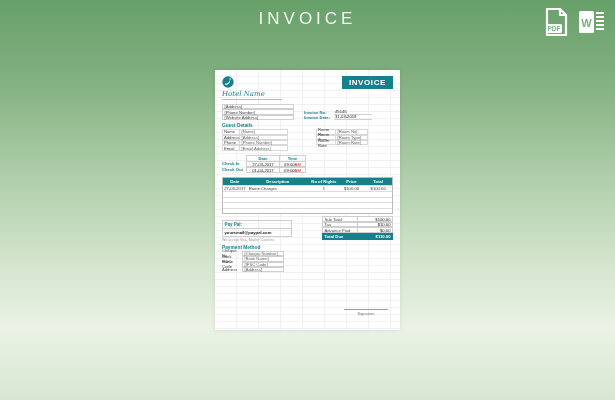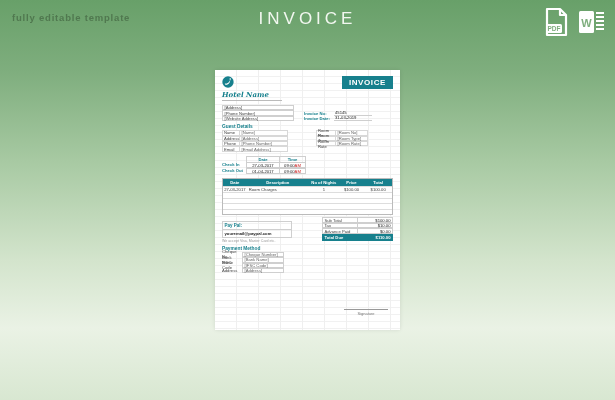--- a/index.html
+++ b/index.html
@@ -31,21 +31,21 @@
     padding:6px 7px;
     font-size:4.2px; color:#444;
   }
   .teal { color:#17808d; }
   .red { color:#cc2222; }
 
   .sheet-head { display:flex; justify-content:space-between; align-items:flex-start; height:13px; }
   .logo-circle { width:12px; height:12px; }
   .inv-banner { background:#17808d; color:#fff; font-weight:bold; font-size:8px;
     letter-spacing:0.6px; padding:1.5px 7px; line-height:1.2; }
-  .hotel-name { font-family:"DejaVu Serif", serif; font-style:italic; font-weight:bold;
+  .hotel-name { font-family:"DejaVu Serif", serif; font-style:italic; font-weight:normal;
     color:#17808d; font-size:7px; margin-top:1px; border-bottom:0.5px solid #bbb; width:60px; padding-bottom:1px; }
 
   .info-block { margin-top:4px; }
   .info-row { display:flex; height:5.4px; align-items:center; }
   .info-left { width:72px; border:0.5px solid #cfcfcf; background:#fff; height:100%;
     display:flex; align-items:center; padding-left:1.5px; }
   .info-mid { width:10px; }
   .inv-label { width:30px; font-weight:bold; }
   .inv-value { width:38px; border-bottom:0.5px solid #cfcfcf; padding-left:1px; color:#222; }
 
@@ -96,21 +96,20 @@
   .p-label { width:20px; }
   .p-val { width:42px; border:0.5px solid #cfcfcf; background:#fff; height:100%; display:flex; align-items:center; padding-left:1.5px; color:#666; }
 
   .signature { position:absolute; right:12px; bottom:14px; width:44px; border-top:0.5px solid #999;
     text-align:center; padding-top:1px; color:#777; font-size:4px; }
 </style>
 </head>
 <body>
 
 <div class="brand">
-  <div class="brand-tag">fully editable template</div>
 </div>
 
 <div class="page-title">INVOICE</div>
 
 <div class="file-icons">
   <div class="ficon">
     <svg viewBox="0 0 27 30" width="27" height="30">
       <path d="M4 2 h13 l6 6 v20 h-19 z" fill="none" stroke="#ffffff" stroke-width="2.2" stroke-linejoin="round"></path>
       <path d="M17 2 v6 h6" fill="none" stroke="#ffffff" stroke-width="2.2" stroke-linejoin="round"></path>
       <rect x="3" y="17" width="16" height="9" rx="1.5" fill="#ffffff"></rect>

